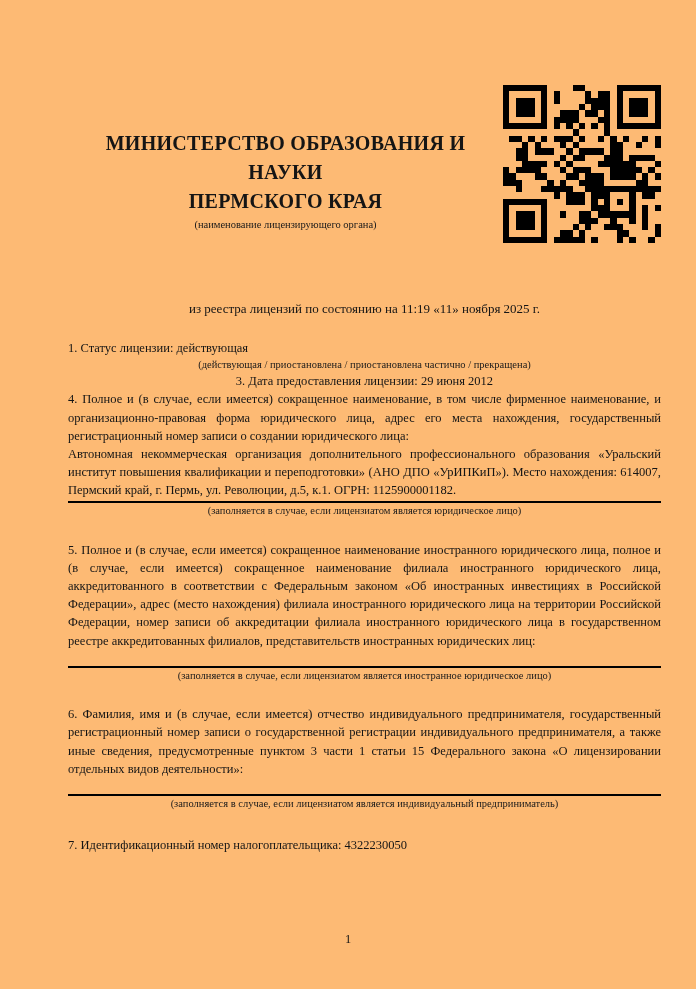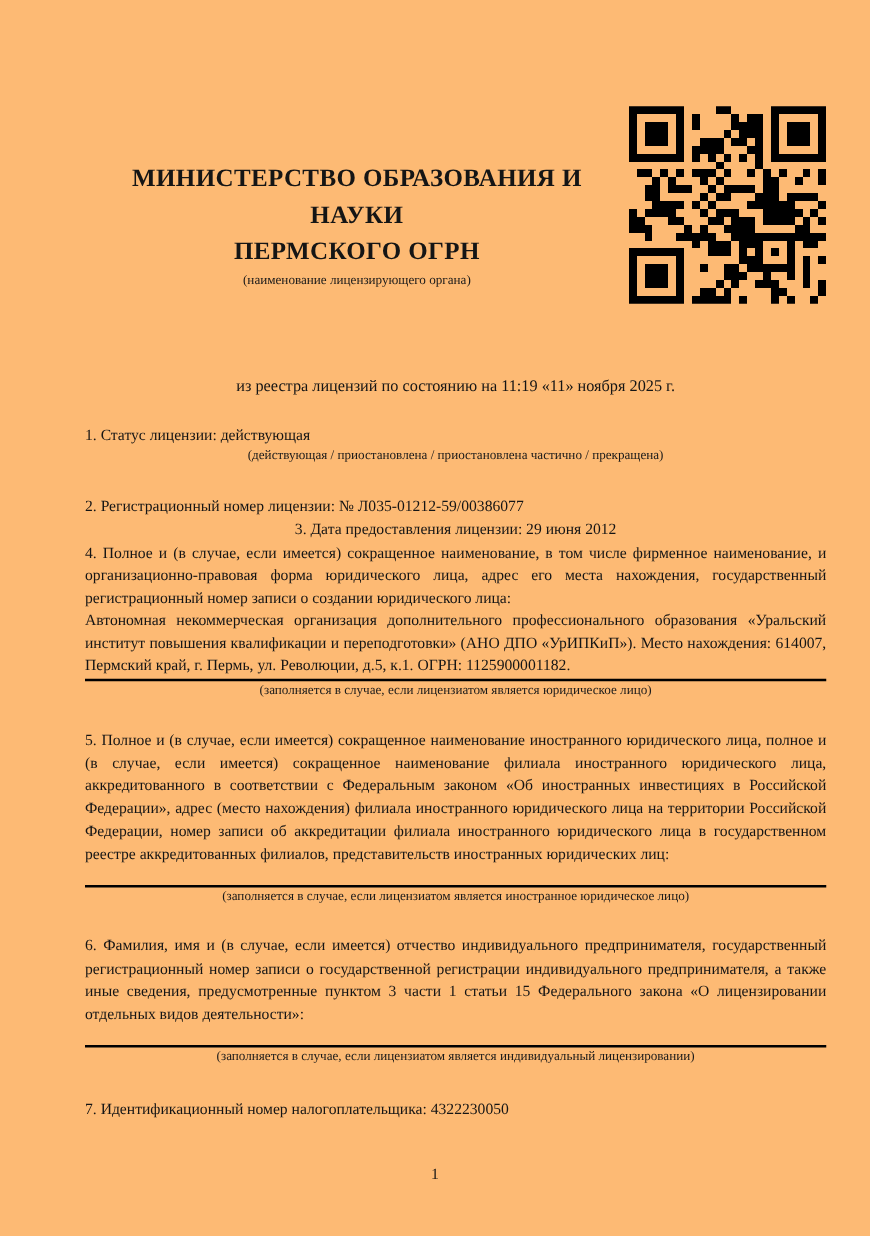--- a/index.html
+++ b/index.html
@@ -45,21 +45,21 @@
   }
 </style>
 </head>
 <body>
 
 <div class="page">
 
   <div class="header-row">
     <div class="ministry">
       <div class="ministry-title">МИНИСТЕРСТВО ОБРАЗОВАНИЯ И НАУКИ</div>
-      <div class="ministry-title">ПЕРМСКОГО ОГРН</div>
+      <div class="ministry-title">ПЕРМСКОГО КРАЯ</div>
       <div class="ministry-sub">(наименование лицензирующего органа)</div>
     </div>
     <div class="qr-box">
       <svg viewBox="0 0 25 25" shape-rendering="crispEdges" fill="#000000" xmlns="http://www.w3.org/2000/svg">
           <rect x="0" y="0" width="1" height="1"></rect>
           <rect x="1" y="0" width="1" height="1"></rect>
           <rect x="2" y="0" width="1" height="1"></rect>
           <rect x="3" y="0" width="1" height="1"></rect>
           <rect x="4" y="0" width="1" height="1"></rect>
           <rect x="5" y="0" width="1" height="1"></rect>
@@ -372,36 +372,35 @@
     </div>
   </div>
 
   <div class="doc-title">
     <div>из реестра лицензий по состоянию на 11:19 «11» ноября 2025 г.</div>
   </div>
 
   <div class="field mt-status">1. Статус лицензии: действующая</div>
   <div class="note">(действующая / приостановлена / приостановлена частично / прекращена)</div>
 
-  <div class="field mt-reg">2. Регистрационный номер лицензии: № Л035-01212-59/00386077</div>
 
   <div class="field mt-date">3. Дата предоставления лицензии: 29 июня 2012</div>
 
   <div class="field just mt-legal">4. Полное и (в случае, если имеется) сокращенное наименование, в том числе фирменное наименование, и организационно-правовая форма юридического лица, адрес его места нахождения, государственный регистрационный номер записи о создании юридического лица:</div>
   <div class="field just">Автономная некоммерческая организация дополнительного профессионального образования «Уральский институт повышения квалификации и переподготовки» (АНО ДПО «УрИПКиП»). Место нахождения: 614007, Пермский край, г. Пермь, ул. Революции, д.5, к.1. ОГРН: 1125900001182.</div>
   <div class="rule"></div>
   <div class="note">(заполняется в случае, если лицензиатом является юридическое лицо)</div>
 
   <div class="field just mt-foreign">5. Полное и (в случае, если имеется) сокращенное наименование иностранного юридического лица, полное и (в случае, если имеется) сокращенное наименование филиала иностранного юридического лица, аккредитованного в соответствии с Федеральным законом «Об иностранных инвестициях в Российской Федерации», адрес (место нахождения) филиала иностранного юридического лица на территории Российской Федерации, номер записи об аккредитации филиала иностранного юридического лица в государственном реестре аккредитованных филиалов, представительств иностранных юридических лиц:</div>
   <div class="blank"></div>
   <div class="rule"></div>
   <div class="note">(заполняется в случае, если лицензиатом является иностранное юридическое лицо)</div>
 
   <div class="field just mt-ip">6. Фамилия, имя и (в случае, если имеется) отчество индивидуального предпринимателя, государственный регистрационный номер записи о государственной регистрации индивидуального предпринимателя, а также иные сведения, предусмотренные пунктом 3 части 1 статьи 15 Федерального закона «О лицензировании отдельных видов деятельности»:</div>
   <div class="blank"></div>
   <div class="rule"></div>
-  <div class="note">(заполняется в случае, если лицензиатом является индивидуальный лицензировании)</div>
+  <div class="note">(заполняется в случае, если лицензиатом является индивидуальный предприниматель)</div>
 
   <div class="field mt-inn">7. Идентификационный номер налогоплательщика: 4322230050</div>
 
   <div class="footer-page">1</div>
 
 </div>
 
 </body></html>

